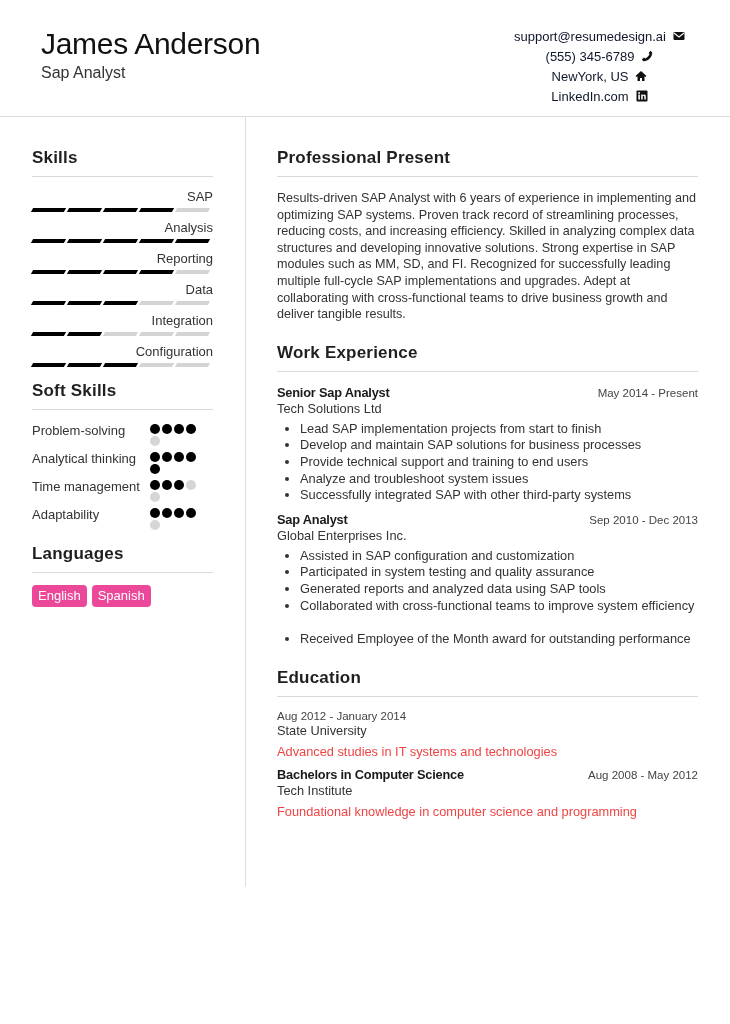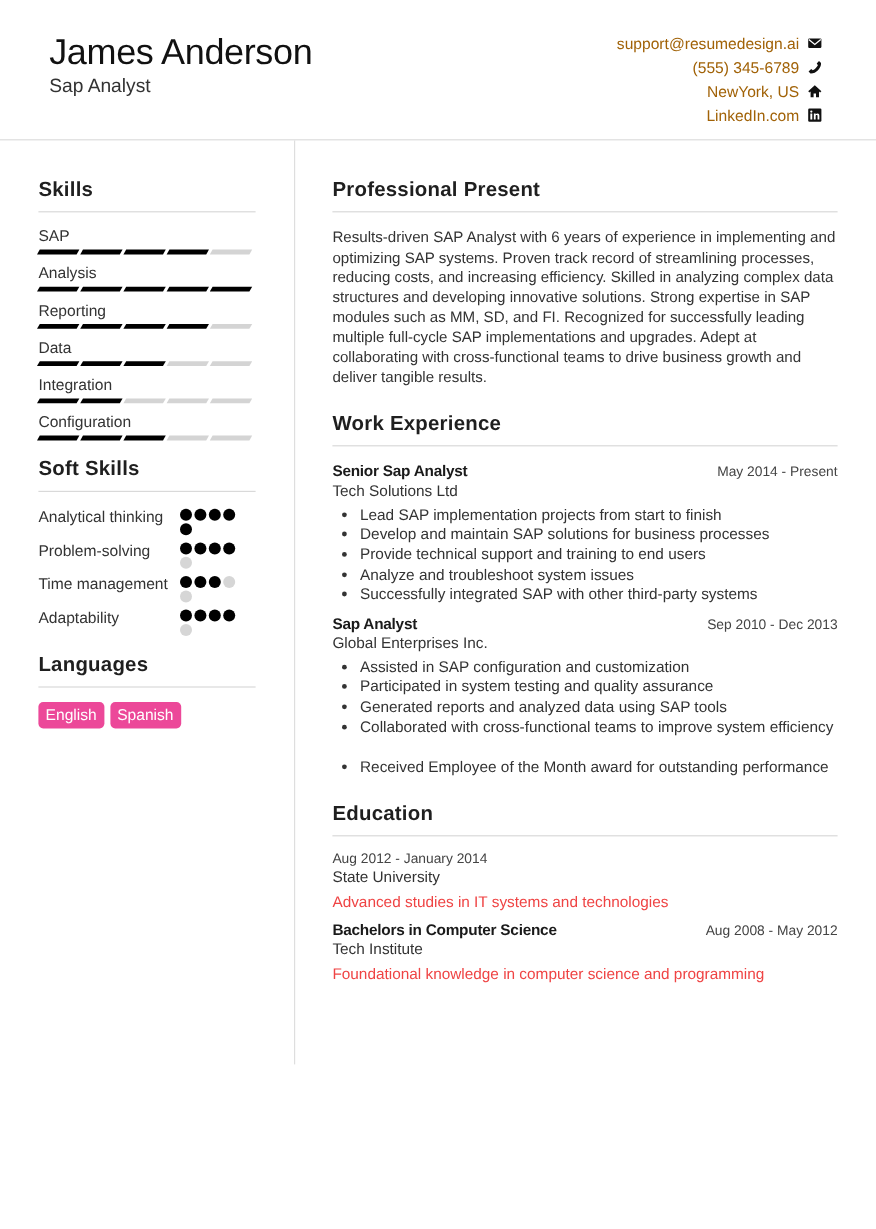--- a/index.html
+++ b/index.html
@@ -3,30 +3,30 @@
 <meta charset="utf-8">
 <style>
   * { box-sizing: border-box; margin: 0; padding: 0; }
   html, body { width: 730px; height: 1024px; background: #ffffff; }
   body { font-family: "Liberation Sans", "DejaVu Sans", sans-serif; color: #2b2b2b; position: relative; overflow: hidden; }
 
   .header { position: absolute; left: 0; top: 0; width: 730px; height: 117px; border-bottom: 1px solid #dcdcdc; }
   .name { position: absolute; left: 41px; top: 27px; font-size: 30px; font-weight: 500; color: #111; letter-spacing: -0.3px; }
   .role { position: absolute; left: 41px; top: 64px; font-size: 16px; color: #333; }
   .contacts { position: absolute; right: 45px; top: 26px; text-align: right; }
-  .contact { display: flex; justify-content: flex-end; align-items: center; height: 20px; font-size: 13px; color: #a16207; }
+  .contact { display: flex; justify-content: center; align-items: center; height: 20px; font-size: 13px; color: #0f172a; }
   .contact .icon { width: 12px; height: 12px; margin-left: 7px; display: inline-flex; align-items: center; justify-content: center; }
   .contact .icon svg { width: 12px; height: 12px; }
 
   .divider { position: absolute; left: 245px; top: 117px; width: 1px; height: 770px; background: #dedede; }
 
   .sidebar { position: absolute; left: 32px; top: 148px; width: 181px; }
   .section-title { font-size: 17px; font-weight: 600; color: #1f1f1f; letter-spacing: 0.2px; padding-bottom: 8px; border-bottom: 1px solid #d9d9d9; }
   .skills-list { margin-top: 12px; }
-  .skill { margin-bottom: 8px; }
+  .skill { margin-bottom: 8px; text-align: right; }
   .skill-name { font-size: 13px; color: #333; line-height: 16px; }
   .bars { display: flex; gap: 3px; margin-top: 3px; }
   .bar { width: 33px; height: 4px; transform: skewX(-30deg); background: #d4d4d4; }
   .bar.on { background: #000; }
 
   .soft-title { margin-top: 14px; }
   .soft-list { margin-top: 12px; }
   .soft { display: flex; margin-bottom: 4px; }
   .soft-name { width: 118px; font-size: 13px; line-height: 17px; color: #333; }
   .dots { width: 52px; display: flex; flex-wrap: wrap; gap: 2px 2px; padding-top: 2px; }
@@ -159,37 +159,37 @@
           <span class="bar on"></span>
           <span class="bar"></span>
           <span class="bar"></span>
         </div>
     </div>
   </div>
 
   <div class="section-title soft-title">Soft Skills</div>
   <div class="soft-list">
     <div class="soft">
+      <div class="soft-name">Problem-solving</div>
+      <div class="dots">
+          <span class="dot on"></span>
+          <span class="dot on"></span>
+          <span class="dot on"></span>
+          <span class="dot on"></span>
+          <span class="dot"></span>
+        </div>
+    </div>
+    <div class="soft">
       <div class="soft-name">Analytical thinking</div>
       <div class="dots">
           <span class="dot on"></span>
           <span class="dot on"></span>
           <span class="dot on"></span>
           <span class="dot on"></span>
           <span class="dot on"></span>
-        </div>
-    </div>
-    <div class="soft">
-      <div class="soft-name">Problem-solving</div>
-      <div class="dots">
-          <span class="dot on"></span>
-          <span class="dot on"></span>
-          <span class="dot on"></span>
-          <span class="dot on"></span>
-          <span class="dot"></span>
         </div>
     </div>
     <div class="soft">
       <div class="soft-name">Time management</div>
       <div class="dots">
           <span class="dot on"></span>
           <span class="dot on"></span>
           <span class="dot on"></span>
           <span class="dot"></span>
           <span class="dot"></span>

